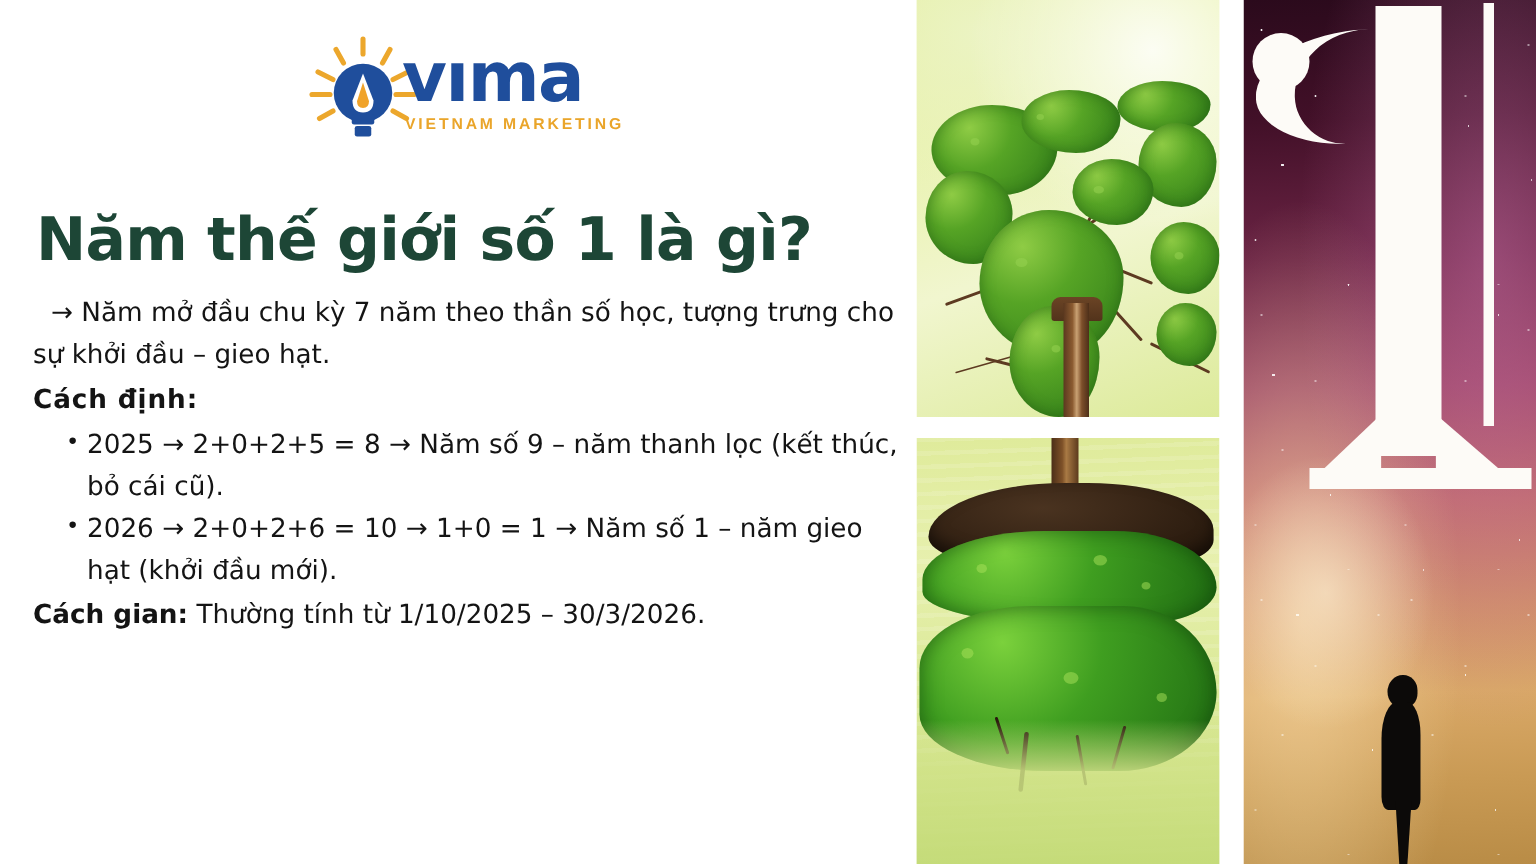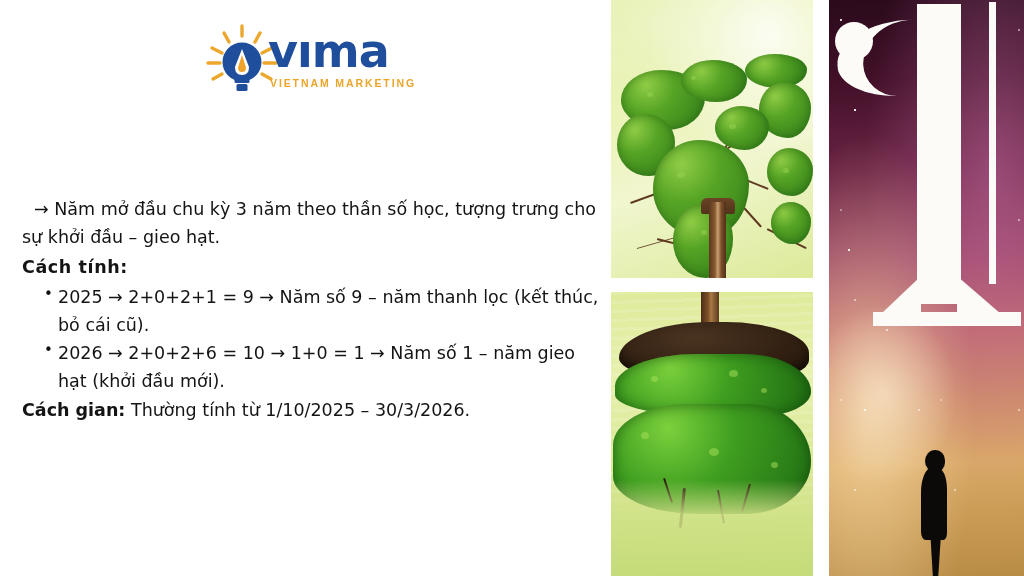--- a/index.html
+++ b/index.html
@@ -451,26 +451,27 @@
           <rect x="38.5" y="54" width="15" height="7" rx="1.5" fill="#1f4e9c"></rect>
           <rect x="40.5" y="62" width="11" height="7" rx="1.5" fill="#1f4e9c"></rect>
         </svg>
       </div>
       <div id="logo-word">
         <div class="wordmark-text">vıma</div>
         <div class="wordmark-sub">VIETNAM MARKETING</div>
       </div>
     </div>
 
+    <h1 id="title">Năm thế giới số 1 là gì?</h1>
 
     <div id="body-text">
-      <p class="para intro">→ Năm mở đầu chu kỳ 3 năm theo thần số học, tượng trưng cho sự khởi đầu – gieo hạt.</p>
-      <p class="section-head">Cách tính:</p>
+      <p class="para intro">→ Năm mở đầu chu kỳ 7 năm theo thần số học, tượng trưng cho sự khởi đầu – gieo hạt.</p>
+      <p class="section-head">Cách định:</p>
       <ul class="calc-list">
-        <li>2025 → 2+0+2+1 = 9 → Năm số 9 – năm thanh lọc (kết thúc, bỏ cái cũ).</li>
+        <li>2025 → 2+0+2+5 = 8 → Năm số 9 – năm thanh lọc (kết thúc, bỏ cái cũ).</li>
         <li>2026 → 2+0+2+6 = 10 → 1+0 = 1 → Năm số 1 – năm gieo hạt (khởi đầu mới).</li>
       </ul>
       <p class="para"><span class="lead">Cách gian:</span> <span>Thường tính từ 1/10/2025 – 30/3/2026.</span></p>
     </div>
   </div>
 
   <div class="panel" id="panel-globe-tree">
     <div class="tree-bg"></div>
     <div class="globe">
 

